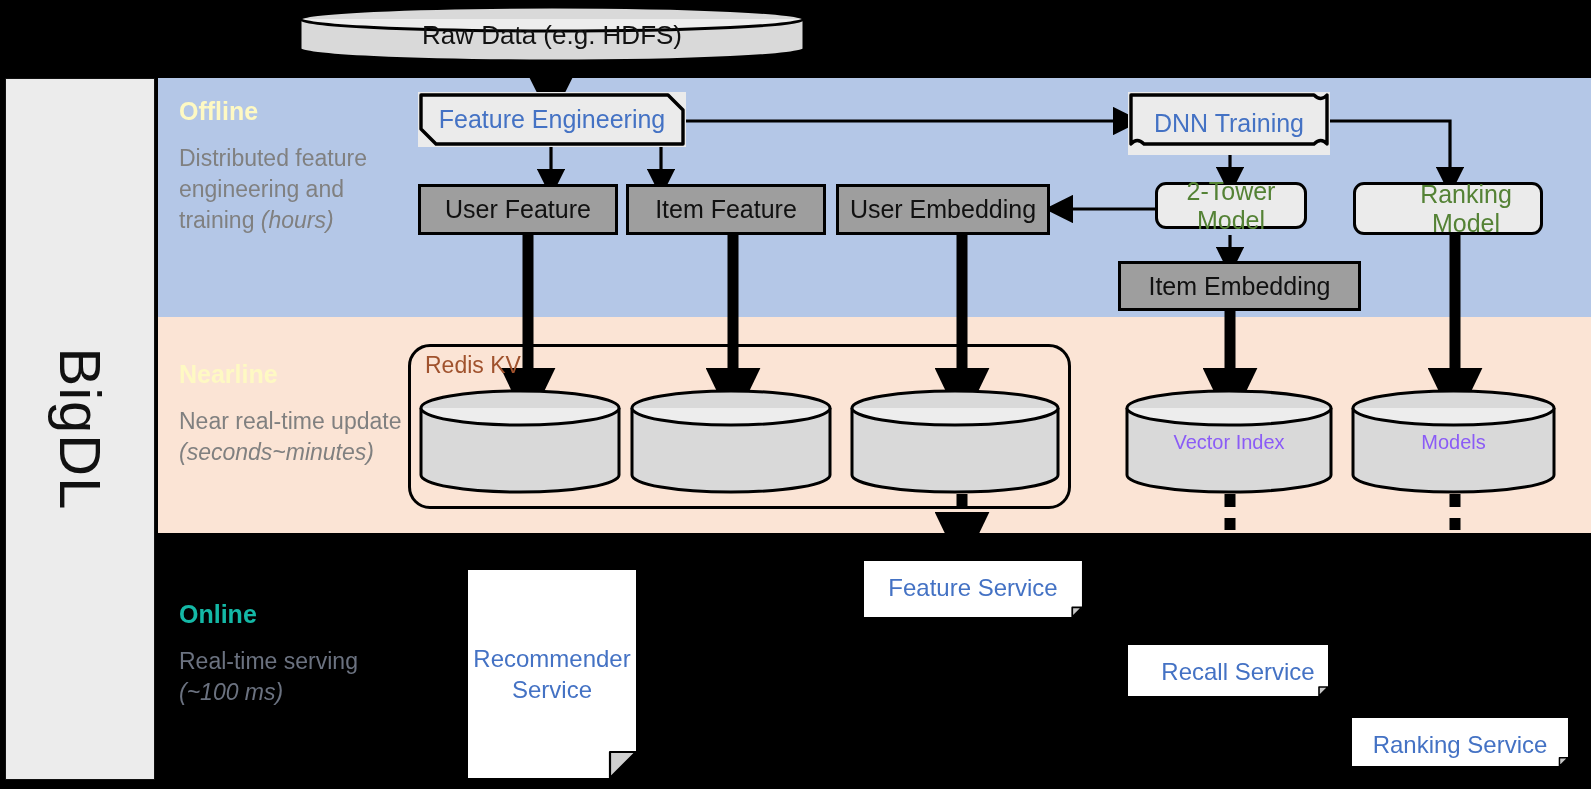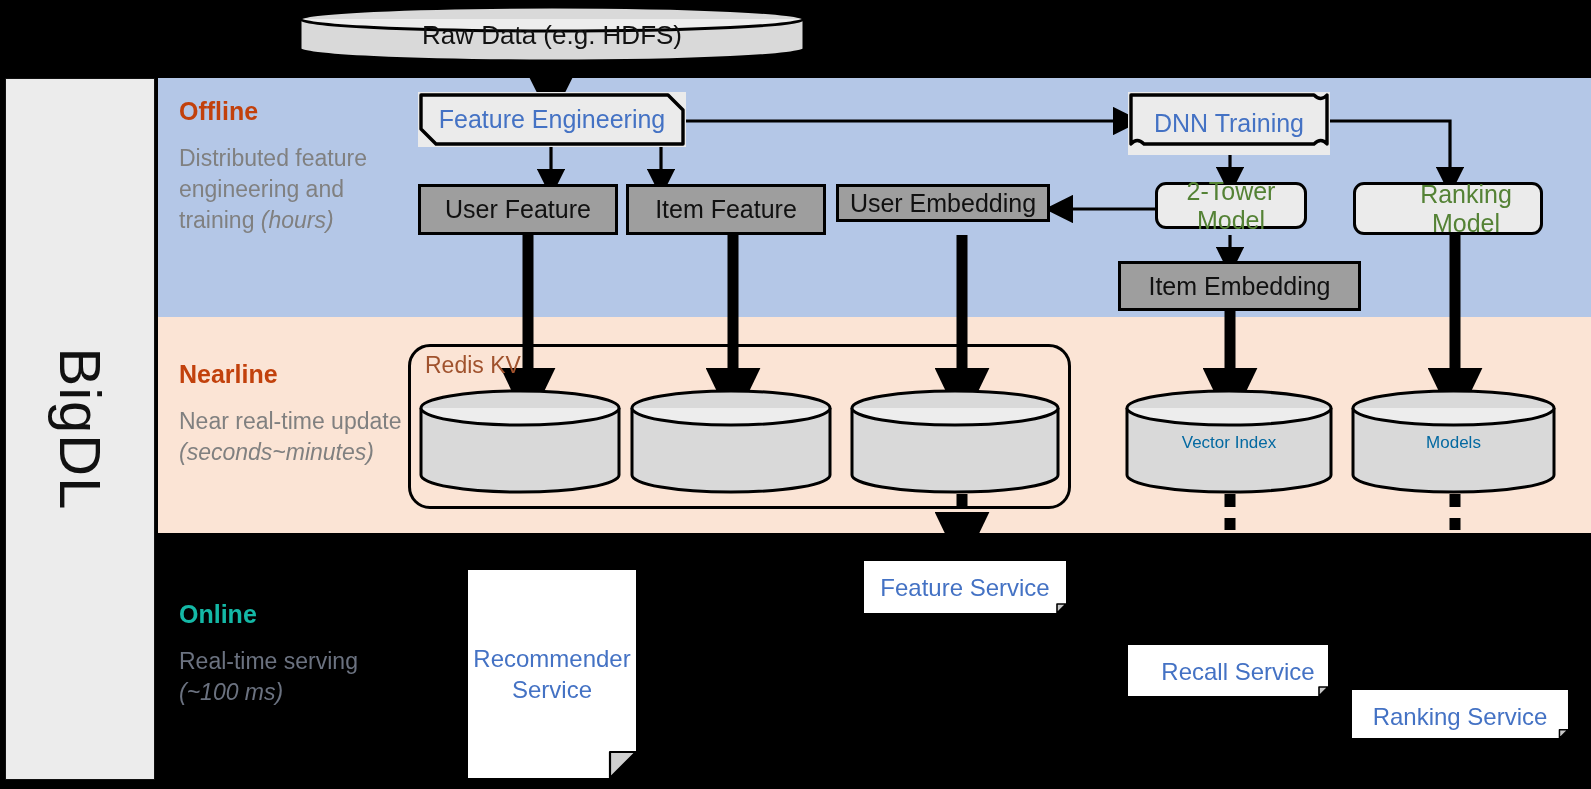--- a/index.html
+++ b/index.html
@@ -15,21 +15,21 @@
                  border-bottom:3px solid #000;}
   #band-online{left:158px;top:536px;width:1433px;height:253px;background:#000;}
 
   
   #bigdl{position:absolute;left:5px;top:78px;width:148px;height:700px;background:#ececec;
          border:1px solid #111;}
   #bigdl-label{position:absolute;left:50%;top:50%;transform:translate(-50%,-50%) rotate(90deg);
                white-space:nowrap;font-size:58px;color:#111;letter-spacing:1px;}
 
   
-  .band-title{position:absolute;color:#c2410c;font-size:25px;font-weight:600;white-space:nowrap;}
+  .band-title{position:absolute;color:#fef9c3;font-size:25px;font-weight:600;white-space:nowrap;}
   .band-sub{position:absolute;color:#808080;font-size:23px;line-height:31px;width:230px;}
   .band-sub i{font-style:italic;}
   #online-title{color:#14b8a6;}
   #online-sub{color:#6b7280;}
 
   
   .node{position:absolute;box-sizing:border-box;display:flex;align-items:center;
         justify-content:center;text-align:center;}
 
   
@@ -40,21 +40,21 @@
 
   
   .cardbox{background:#ebebeb;color:#4472c4;font-size:25px;}
   .cardbox .cshape{position:absolute;inset:0;}
   .cardbox .ctext{position:relative;z-index:2;width:100%;}
 
   
   .cyl{position:absolute;}
   .cyl .cylsvg{position:absolute;inset:0;}
   .cyl .cyltext{position:absolute;left:0;right:0;top:50%;transform:translateY(-46%);
-                text-align:center;font-size:17px;color:#0369a1;z-index:2;}
+                text-align:center;font-size:20px;color:#8b5cf6;z-index:2;}
 
   
   .note{position:absolute;}
   .note .nsvg{position:absolute;inset:0;}
   .note .ntext{position:absolute;left:0;right:0;top:50%;transform:translateY(-50%);
                text-align:center;color:#4472c4;z-index:2;line-height:31px;}
 
   
   #redis-box{position:absolute;left:408px;top:344px;width:663px;height:165px;
              border:3px solid #000;border-radius:22px;box-sizing:border-box;}
@@ -146,21 +146,21 @@
     </svg>
     <div class="ctext">DNN Training</div>
   </div>
 
   <div class="node gbox" style="left:418px;top:184px;width:200px;height:51px;">
     <span>User Feature</span>
   </div>
   <div class="node gbox" style="left:626px;top:184px;width:200px;height:51px;">
     <span>Item Feature</span>
   </div>
-  <div class="node gbox" style="left:836px;top:184px;width:214px;height:38px;">
+  <div class="node gbox" style="left:836px;top:184px;width:214px;height:51px;">
     <span>User Embedding</span>
   </div>
   <div class="node gbox" style="left:1118px;top:261px;width:243px;height:50px;">
     <span>Item Embedding</span>
   </div>
 
   <div class="node mbox" style="left:1155px;top:182px;width:152px;height:47px;">
     <span>2-Tower Model</span>
   </div>
   <div class="node mbox" style="left:1353px;top:182px;width:190px;height:53px;padding-left:36px;">
@@ -219,37 +219,37 @@
   </div>
 
   <div class="note" style="left:468px;top:570px;width:168px;height:208px;">
     <svg class="nsvg" viewBox="0 0 168 208" preserveAspectRatio="none" xmlns="http://www.w3.org/2000/svg">
       <path d="M0,0 L168,0 L168,182 L142,208 L0,208 z" fill="#ffffff"></path>
       <path d="M168,182 L142,208 L142,182 z" fill="#d0d0d0" stroke="#000" stroke-width="2.2" stroke-linejoin="round"></path>
     </svg>
     <div class="ntext" style="font-size:24px;">Recommender Service</div>
   </div>
 
-  <div class="note" style="left:864px;top:561px;width:202px;height:52px;">
+  <div class="note" style="left:864px;top:561px;width:202px;height:52px;padding-left:16px;">
     <svg class="nsvg" viewBox="0 0 202 52" preserveAspectRatio="none" xmlns="http://www.w3.org/2000/svg">
       <path d="M0,0 L202,0 L202,43 L193,52 L0,52 z" fill="#ffffff"></path>
       <path d="M202,43 L193,52 L193,43 z" fill="#c8c8c8" stroke="#000" stroke-width="1.6" stroke-linejoin="round"></path>
     </svg>
     <div class="ntext" style="font-size:24px;">Feature Service</div>
   </div>
 
   <div class="note" style="left:1128px;top:645px;width:200px;height:51px;">
     <svg class="nsvg" viewBox="0 0 200 51" preserveAspectRatio="none" xmlns="http://www.w3.org/2000/svg">
       <path d="M0,0 L200,0 L200,42 L191,51 L0,51 z" fill="#ffffff"></path>
       <path d="M200,42 L191,51 L191,42 z" fill="#c8c8c8" stroke="#000" stroke-width="1.6" stroke-linejoin="round"></path>
     </svg>
     <div class="ntext" style="font-size:24px;padding-left:20px;">Recall Service</div>
   </div>
 
-  <div class="note" style="left:1352px;top:690px;width:216px;height:51px;border-radius:7px;">
+  <div class="note" style="left:1352px;top:718px;width:216px;height:51px;border-radius:7px;">
     <svg class="nsvg" viewBox="0 0 228 51" preserveAspectRatio="none" xmlns="http://www.w3.org/2000/svg">
       <path d="M0,0 L228,0 L228,42 L219,51 L0,51 z" fill="#ffffff"></path>
       <path d="M228,42 L219,51 L219,42 z" fill="#c8c8c8" stroke="#000" stroke-width="1.6" stroke-linejoin="round"></path>
     </svg>
     <div class="ntext" style="font-size:24px;">Ranking Service</div>
   </div>
 
 </div>
 
 </body></html>

